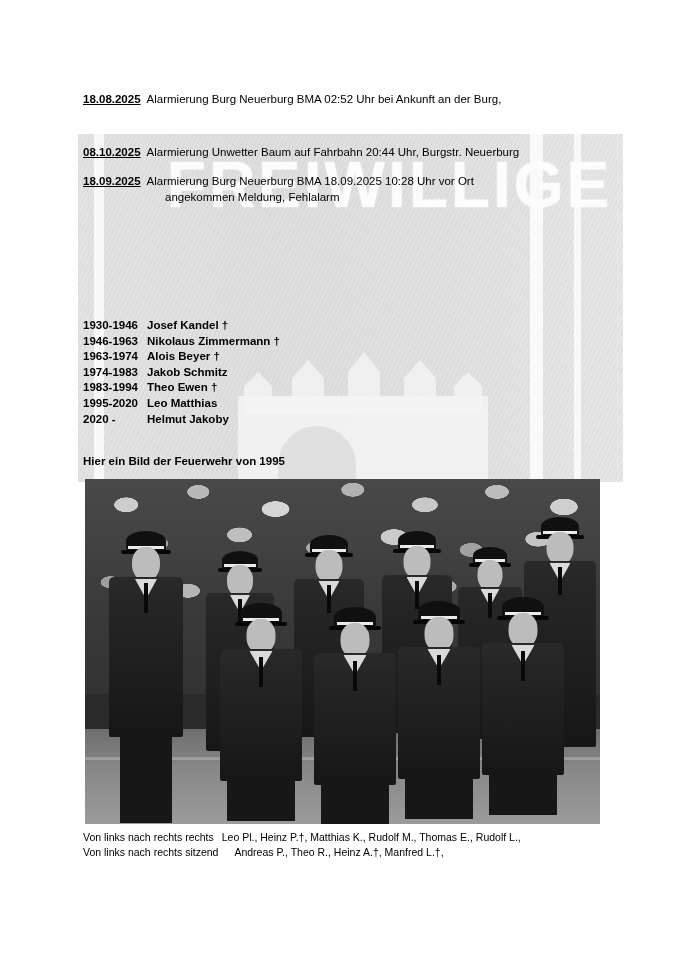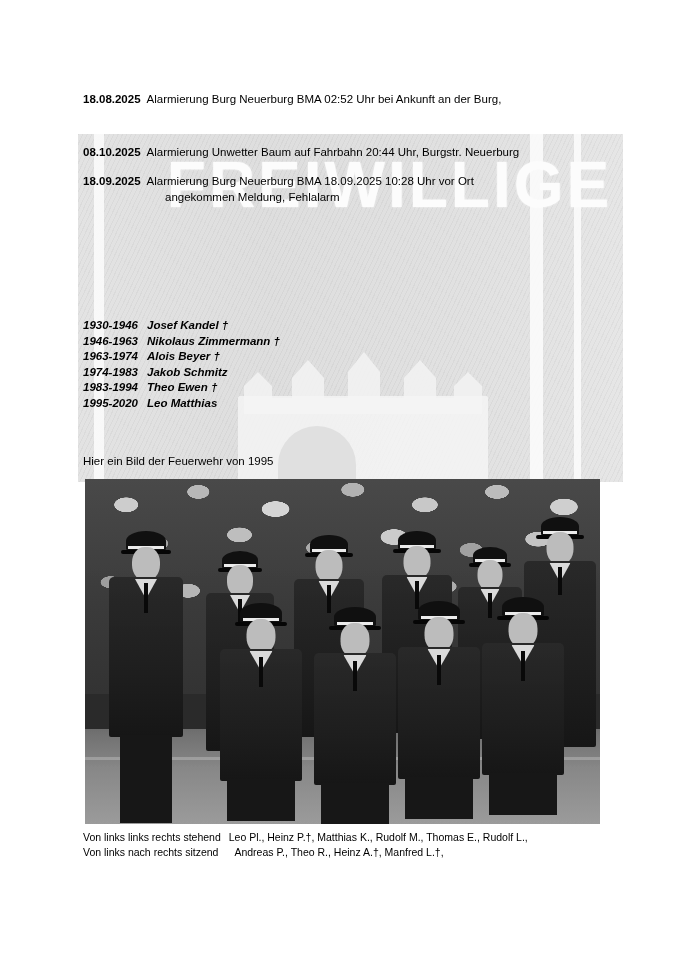--- a/index.html
+++ b/index.html
@@ -99,20 +99,21 @@
 
   .entry {
     position: absolute;
     left: 83px;
     font-size: 11.5px;
     line-height: 15.5px;
     white-space: nowrap;
   }
   .entry .date {
     font-weight: bold;
+    text-decoration: underline;
     margin-right: 6px;
   }
   .entry .cont {
     display: block;
     padding-left: 82px;
   }
 
   #entry0 { top: 92px; }
   #entry1 { top: 145px; }
   #entry2 { top: 174px; }
@@ -128,33 +129,33 @@
   }
 
   .chief-list {
     position: absolute;
     left: 83px;
     top: 318px;
     font-size: 11.5px;
     font-weight: bold;
     line-height: 15.6px;
   }
-  .chief-row { white-space: nowrap; font-style: italic; }
+  .chief-row { white-space: nowrap; }
   .chief-row .years {
     display: inline-block;
     width: 64px;
   }
   .chief-row .name { display: inline-block; }
 
   .photo-heading {
     position: absolute;
     left: 83px;
     top: 455px;
     font-size: 11.5px;
-    font-weight: normal;
+    font-weight: bold;
     white-space: nowrap;
   }
 
   
   .photo {
     position: absolute;
     left: 85px;
     top: 479px;
     width: 515px;
     height: 345px;
@@ -321,20 +322,23 @@
       </div>
       <div class="chief-row">
         <span class="years">1974-1983</span><span class="name">Jakob Schmitz</span>
       </div>
       <div class="chief-row">
         <span class="years">1983-1994</span><span class="name">Theo Ewen †</span>
       </div>
       <div class="chief-row">
         <span class="years">1995-2020</span><span class="name">Leo Matthias</span>
       </div>
+      <div class="chief-row">
+        <span class="years">2020 -</span><span class="name">Helmut Jakoby</span>
+      </div>
     </div>
 
     <div class="photo-heading">Hier ein Bild der Feuerwehr von 1995</div>
 
   </div>
 
   <div class="photo">
     <div class="foliage"></div>
     <div class="ground"></div>
 
@@ -439,20 +443,20 @@
       <div class="head" style="top:16px; width:29px; height:35px;"></div>
       <div class="body" style="top:46px; width:82px; height:132px;"></div>
       <div class="shirt" style="width:23px; height:20px; margin-top:48px;"></div>
       <div class="tie" style="top:54px; height:30px;"></div>
       <div class="legs" style="top:176px; width:68px; height:42px;"></div>
     </div>
   </div>
 
   <div class="caption">
     <div>
-      <span>Von links links rechts stehend</span><span class="sep"></span><span>Leo Pl., Heinz P.†, Matthias K., Rudolf M., Thomas E., Rudolf L.,</span>
+      <span>Von links nach rechts rechts</span><span class="sep"></span><span>Leo Pl., Heinz P.†, Matthias K., Rudolf M., Thomas E., Rudolf L.,</span>
     </div>
     <div>
       <span>Von links nach rechts sitzend</span><span class="sep"></span><span class="sep"></span><span>Andreas P., Theo R., Heinz A.†, Manfred L.†,</span>
     </div>
   </div>
 
 </div>
 
 </body></html>

